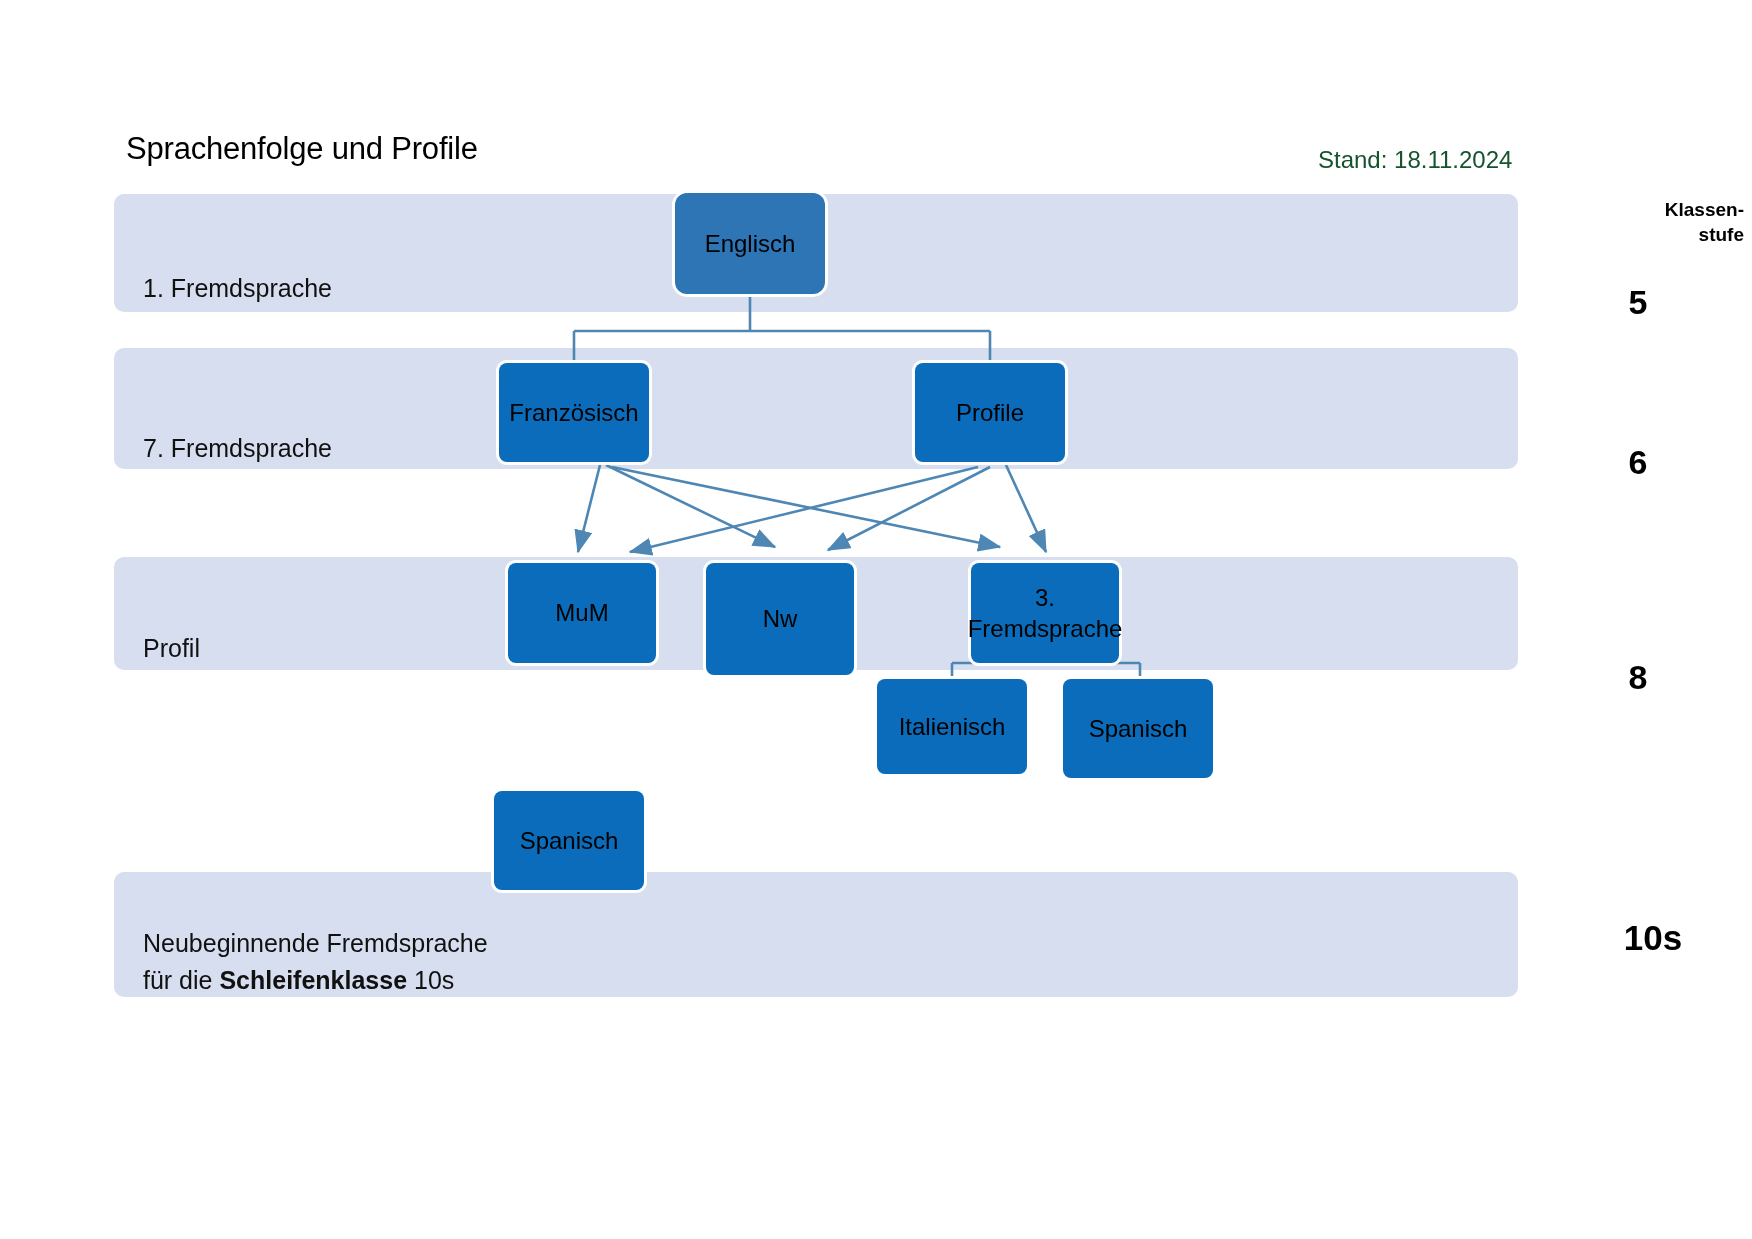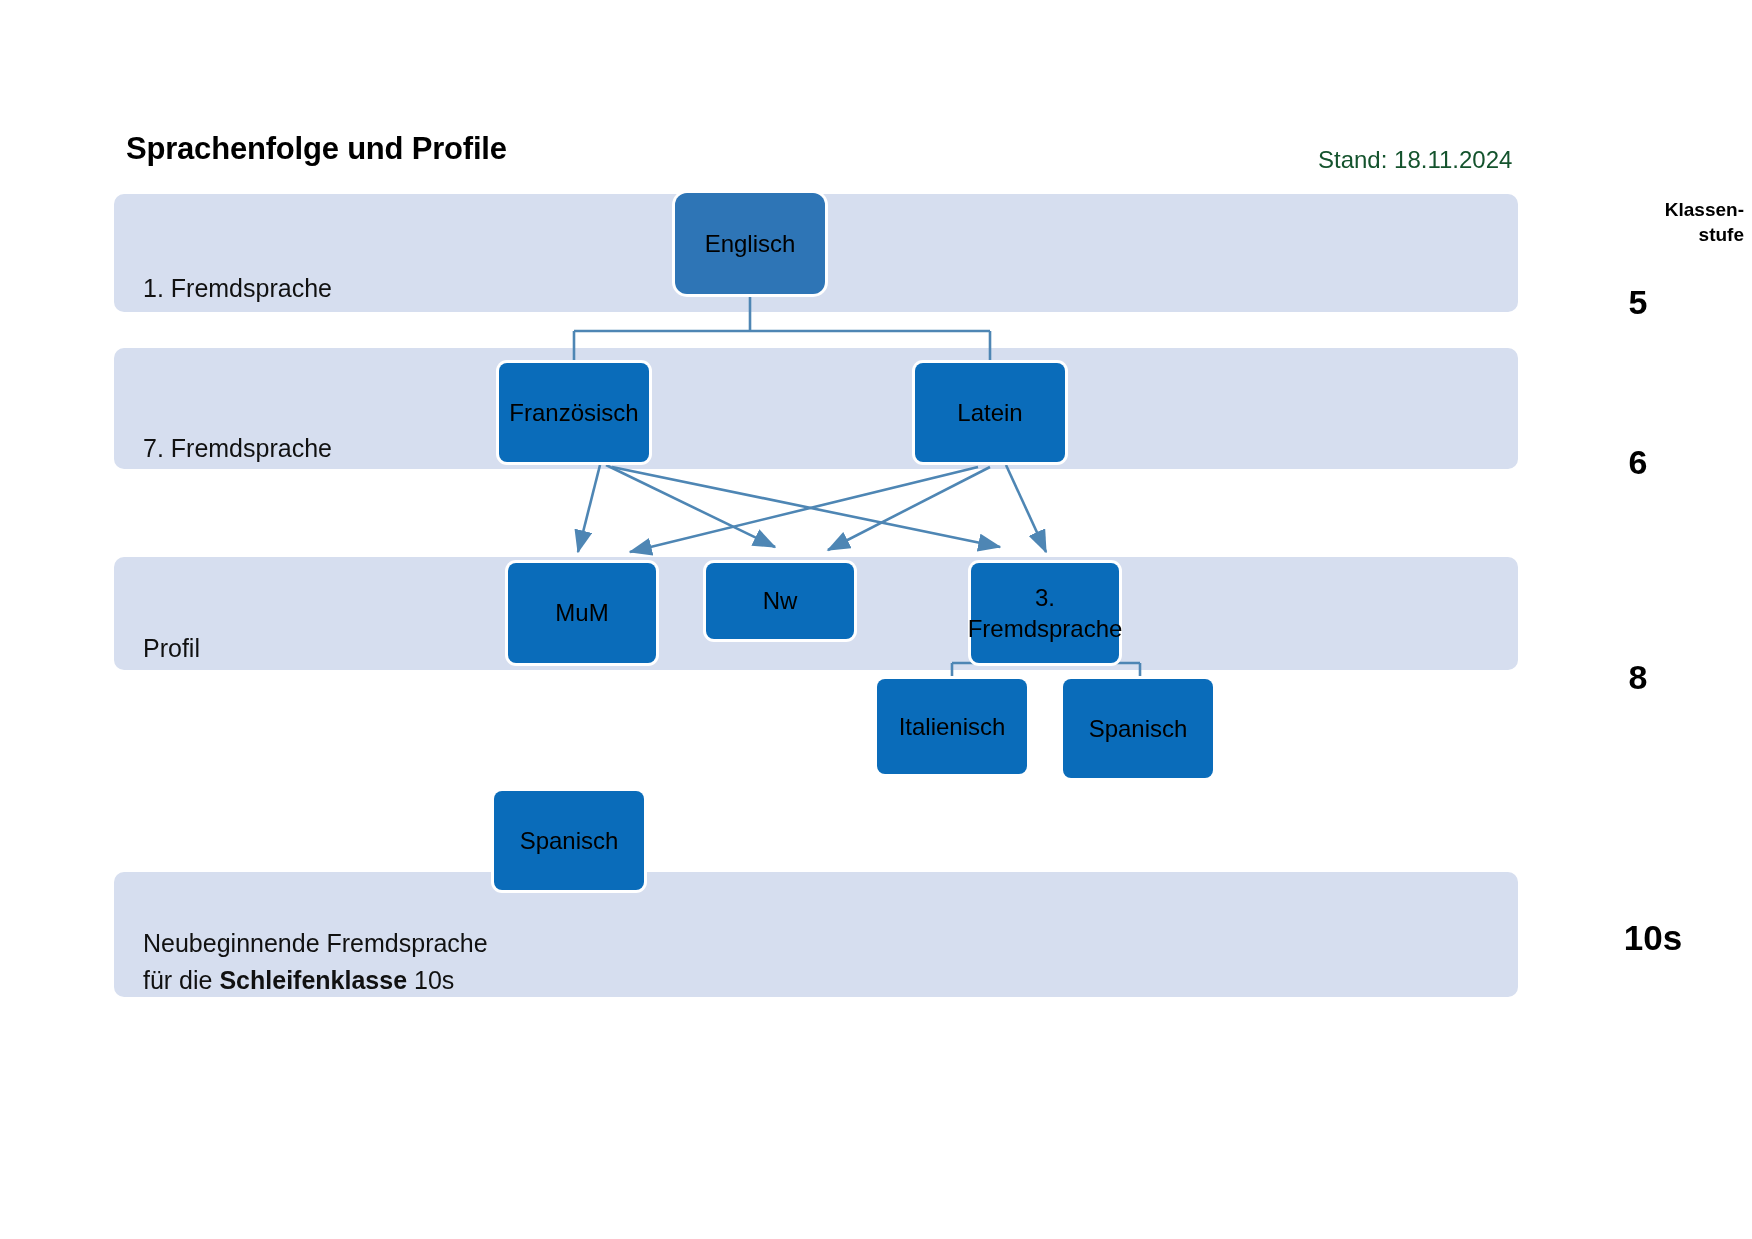--- a/index.html
+++ b/index.html
@@ -19,21 +19,21 @@
     background: #ffffff;
     overflow: hidden;
   }
 
   
   #title {
     position: absolute;
     left: 126px;
     top: 131px;
     font-size: 31px;
-    font-weight: bold;
+    font-weight: normal;
     letter-spacing: -0.2px;
     color: #000000;
     white-space: nowrap;
   }
   #stand {
     position: absolute;
     left: 1318px;
     top: 146px;
     font-size: 24px;
     font-weight: normal;
@@ -105,21 +105,21 @@
     box-shadow: 0 0 0 3px #ffffff;
     padding: 4px 6px;
   }
   .node.primary { background: #2e75b6; }
   .node.deep    { background: #0a6cba; border-radius: 8px; }
 
   #node-englisch    { left: 675px; top: 193px; width: 150px;  height: 101px; }
   #node-franzoesisch{ left: 499px; top: 363px; width: 150px;  height: 99px;  }
   #node-latein      { left: 915px; top: 363px; width: 150px;  height: 99px;  }
   #node-mum         { left: 508px; top: 563px; width: 148px;  height: 100px; }
-  #node-nw          { left: 706px; top: 563px; width: 148px;  height: 76px; }
+  #node-nw          { left: 706px; top: 563px; width: 148px;  height: 112px; }
   #node-3fs         { left: 971px; top: 563px; width: 148px;  height: 100px; }
   #node-italienisch { left: 877px; top: 679px; width: 150px;  height: 95px;  }
   #node-spanisch-8  { left: 1063px; top: 679px; width: 150px; height: 99px;  }
   #node-spanisch-10 { left: 494px; top: 791px; width: 150px;  height: 99px;  }
 
   
   #connectors {
     position: absolute;
     left: 0;
     top: 0;
@@ -193,21 +193,21 @@
 
   <div class="node primary" id="node-englisch">
     <span>Englisch</span>
   </div>
 
   <div class="node deep" id="node-franzoesisch">
     <span>Französisch</span>
   </div>
 
   <div class="node deep" id="node-latein">
-    <span>Latein</span>
+    <span>Profile</span>
   </div>
 
   <div class="node deep" id="node-mum">
     <span>MuM</span>
   </div>
 
   <div class="node deep" id="node-nw">
     <span>Nw</span>
   </div>
 

